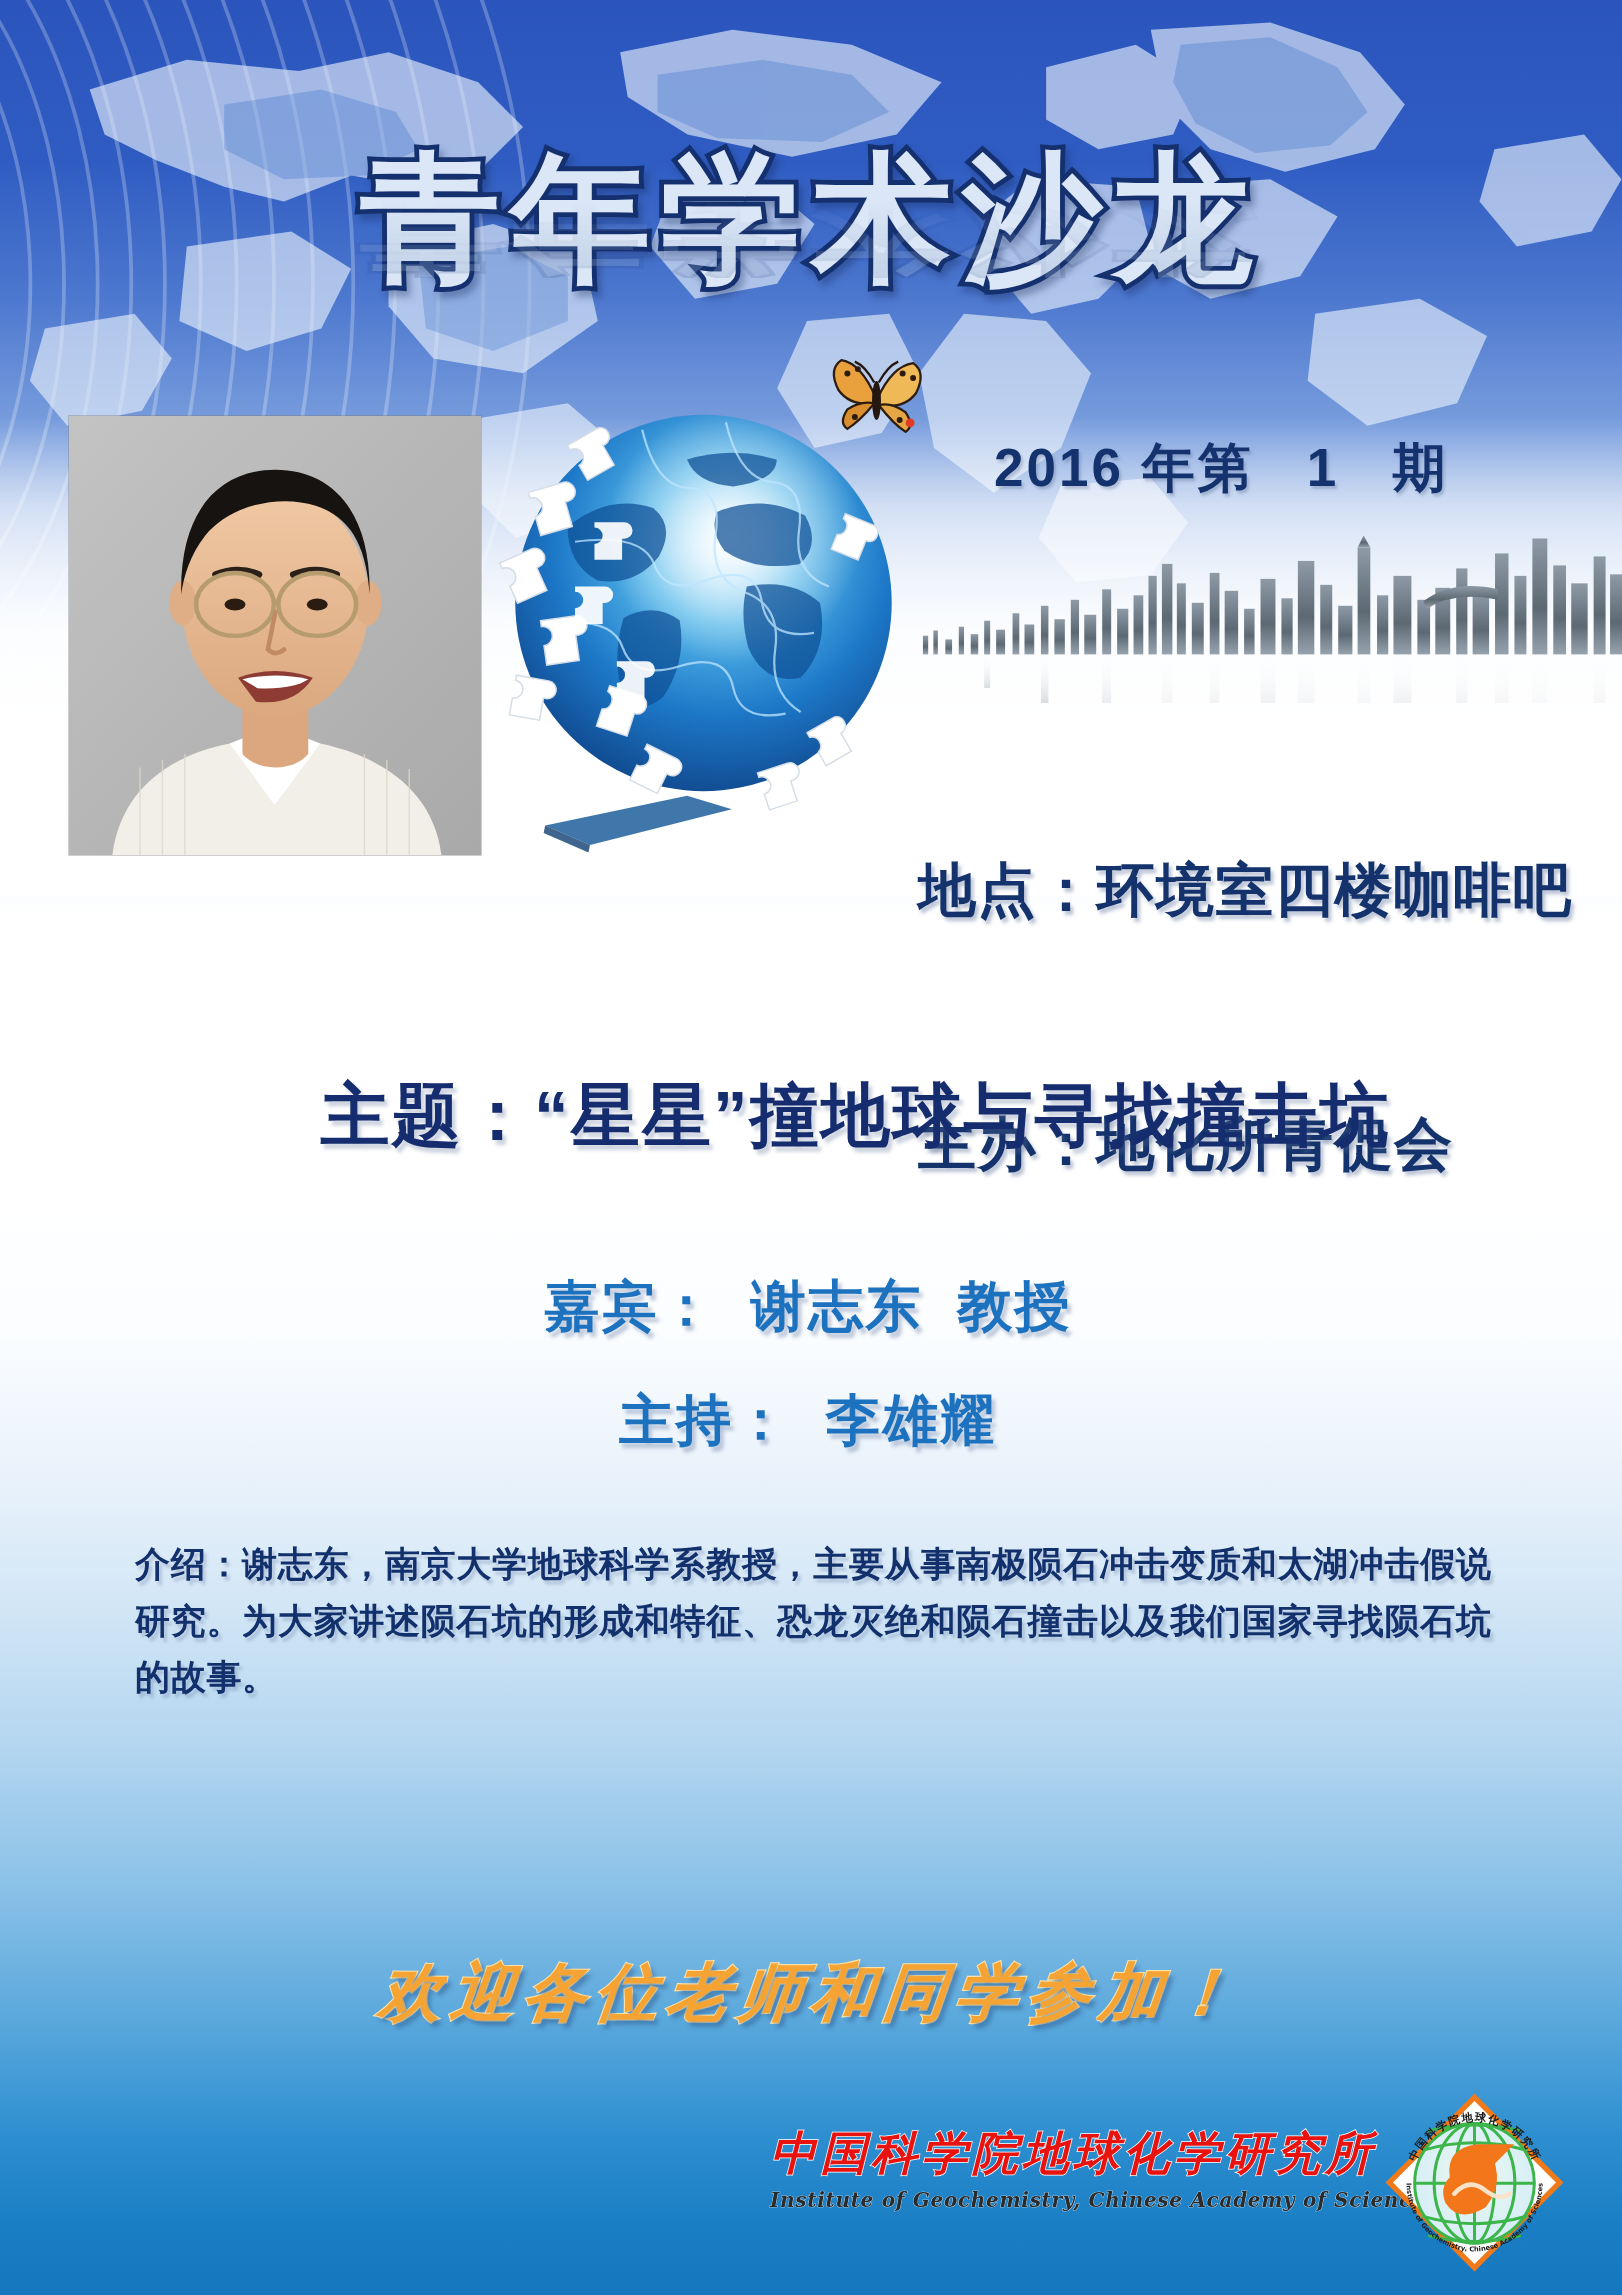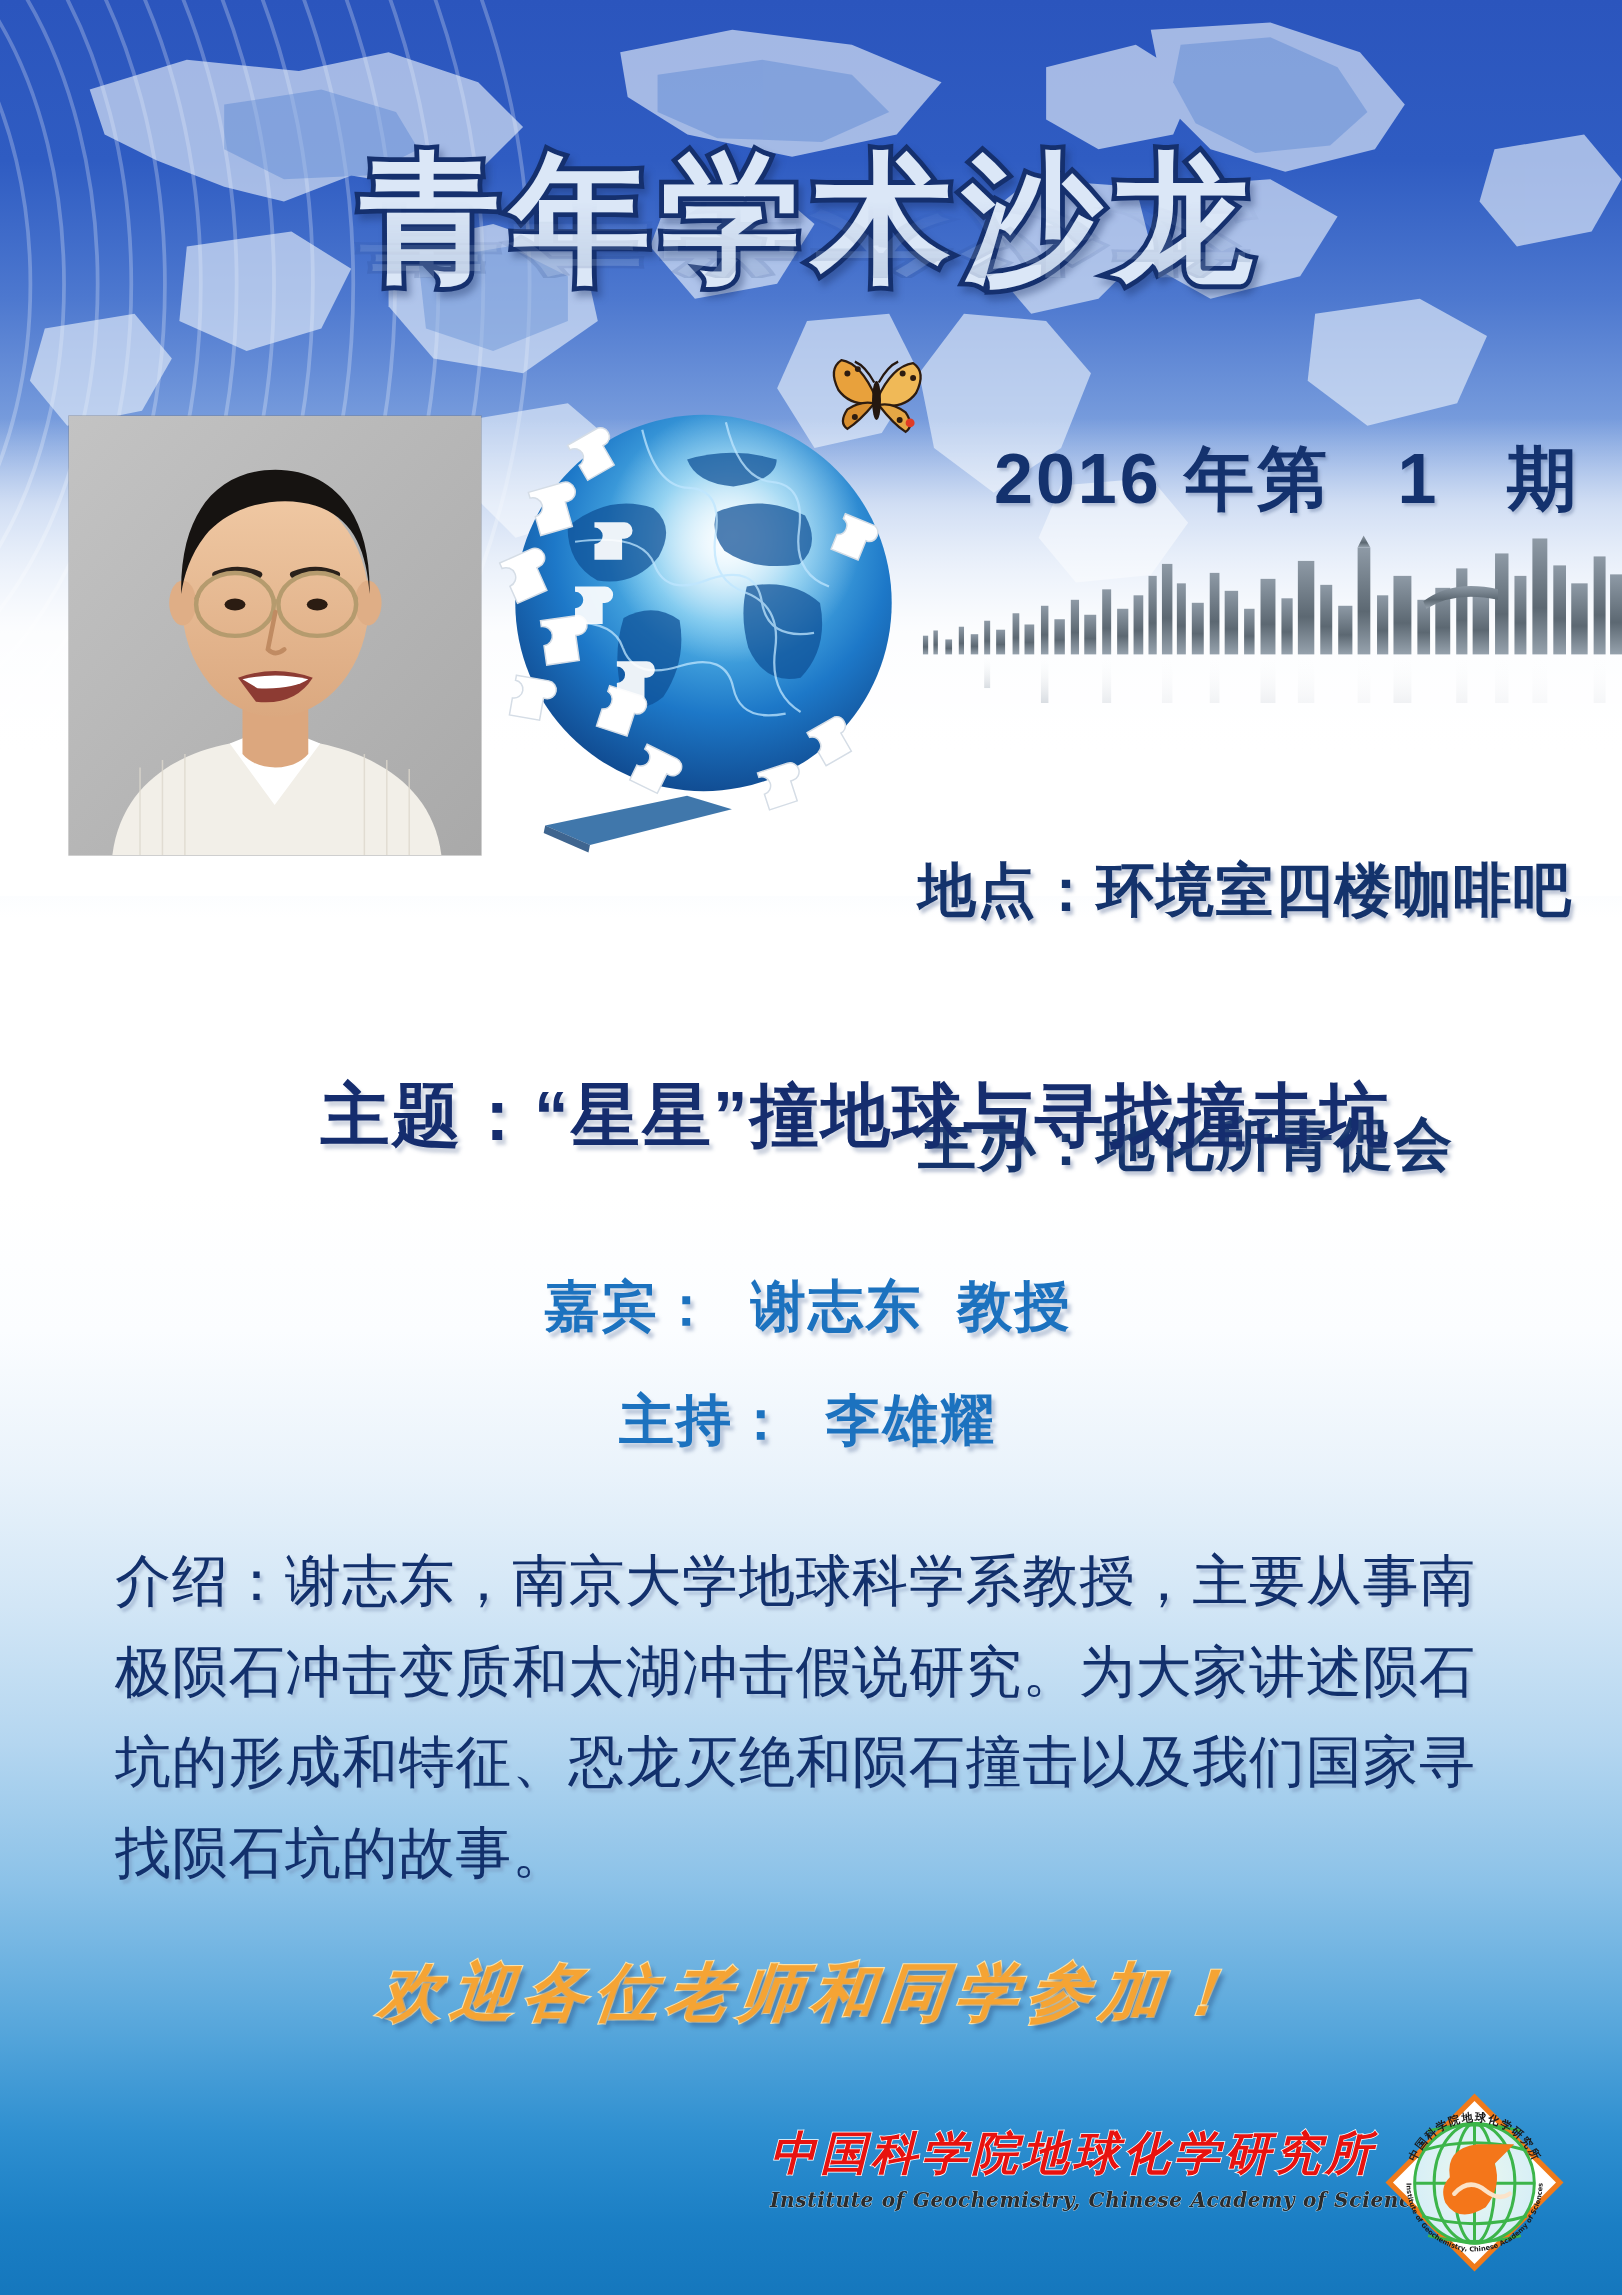--- a/index.html
+++ b/index.html
@@ -85,21 +85,21 @@
     box-shadow:0 0 0 0.7px rgba(120,120,120,.5);
   }
 
   
   .globe{position:absolute;left:463px;top:340px;width:478px;height:523px;pointer-events:none;}
   .butterfly{position:absolute;left:822px;top:351px;width:112px;height:90px;pointer-events:none;}
 
   
   .issue{
     position:absolute;left:994px;top:433px;width:583px;
-    font-size:70px;font-weight:bold;color:#14326e;letter-spacing:3px;
+    font-size:53px;font-weight:bold;color:#14326e;letter-spacing:3px;
     white-space:pre;
     text-shadow:2.2px 3px 3px rgba(90,110,150,.35);
   }
 
   
   .details{
     position:absolute;left:878px;top:684px;width:717px;
     color:#14336c;font-weight:bold;font-size:58px;line-height:1.42;
     letter-spacing:1.5px;white-space:pre;
     text-shadow:3px 3.7px 3.7px rgba(95,115,155,.42);
@@ -118,22 +118,22 @@
   
   .people{
     position:absolute;left:0;top:1270px;width:1616px;text-align:center;
     color:#1c72bf;font-weight:bold;font-size:55px;letter-spacing:2.2px;
     text-shadow:3.7px 4.5px 3.7px rgba(120,140,175,.45);
   }
   .people div{margin-bottom:40px;white-space:pre;}
 
   
   .intro{
-    position:absolute;left:115px;top:1536px;width:1382px;
-    color:#12306c;font-weight:normal;font-size:56px;line-height:1.62;
+    position:absolute;left:135px;top:1536px;width:1382px;
+    color:#12306c;font-weight:bold;font-size:35px;line-height:1.62;
     letter-spacing:0.7px;
     text-shadow:3px 3.7px 3px rgba(110,130,170,.35);
   }
 
   
   .welcome{
     position:absolute;left:0;top:1950px;width:1623px;text-align:center;
     font-family:"DejaVu Serif","Liberation Serif",serif;
     font-size:63px;font-weight:bold;font-style:italic;letter-spacing:9px;
     color:#f5a434;

